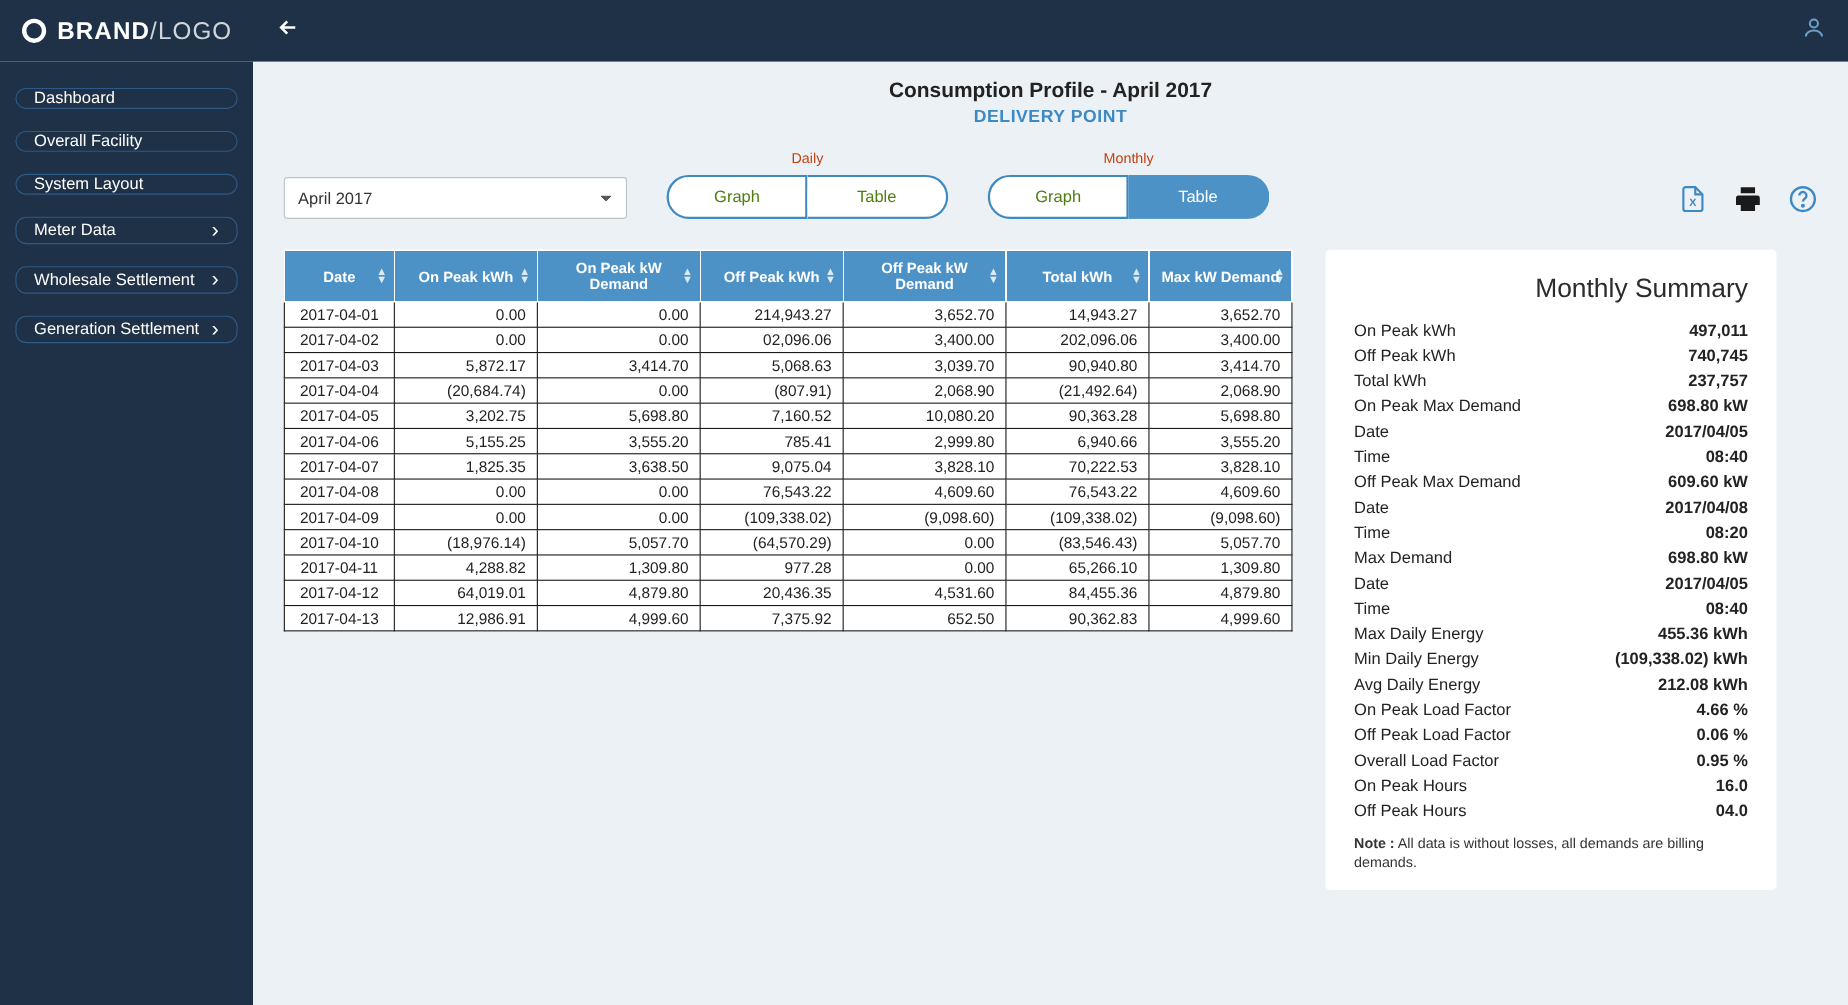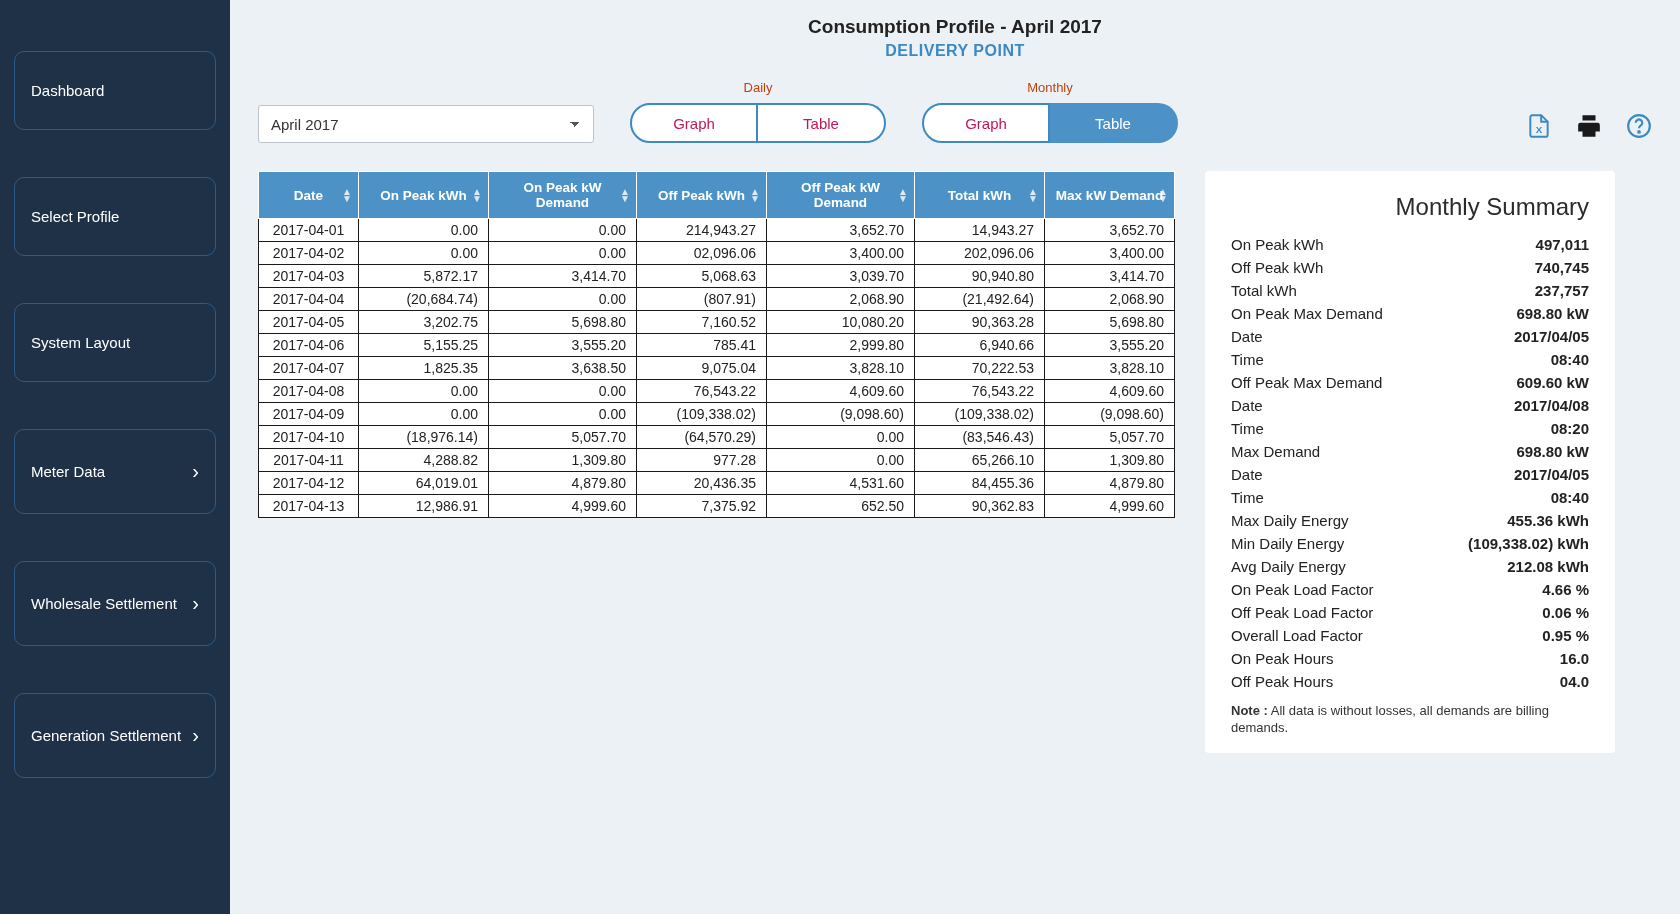--- a/index.html
+++ b/index.html
@@ -41,27 +41,26 @@
   background: #1e3146;
   padding: 24px 14px;
   display: flex;
   flex-direction: column;
   gap: 20px;
 }
 .nav-item {
   border: 1px solid #2e5a87;
   border-radius: 10px;
   color: #fff;
-  padding: 30px 16px;
+  padding: 0 16px;
   font-size: 15px;
   display: flex;
   align-items: center;
   justify-content: space-between;
   cursor: pointer;
-  margin-top: 27px;
 }
 .nav-item .chev { color: #fff; font-size: 14px; }
 .main {
   flex: 1;
   padding: 16px 28px;
   overflow: auto;
 }
 .page-title {
   text-align: center;
   font-weight: 700;
@@ -76,21 +75,21 @@
   margin-top: 4px;
   letter-spacing: 0.5px;
 }
 .toolbar {
   display: flex;
   align-items: flex-end;
   margin-top: 20px;
   gap: 36px;
 }
 .period-select {
-  width: 336px;
+  width: 312px;
   height: 38px;
   border: 1px solid #bcc3cb;
   border-radius: 3px;
   background: #fff;
   padding: 0 12px;
   font-size: 15px;
   color: #333;
   appearance: none;
   background-image: linear-gradient(45deg, transparent 50%, #555 50%), linear-gradient(135deg, #555 50%, transparent 50%);
   background-position: calc(100% - 18px) 16px, calc(100% - 13px) 16px;
@@ -98,21 +97,21 @@
   background-repeat: no-repeat;
 }
 .toggle-group { display: flex; flex-direction: column; align-items: center; }
 .toggle-label { color: #c2410c; font-size: 13px; margin-bottom: 8px; }
 .toggle-pair { display: flex; }
 .pill {
   width: 128px;
   height: 40px;
   border: 2px solid #3d89c3;
   background: #fff;
-  color: #be185d;
+  color: #4d7c0f;
   font-size: 15px;
   display: flex;
   align-items: center;
   justify-content: center;
   cursor: pointer;
 }
 .pill:first-child { border-radius: 22px 0 0 22px; }
 .pill:last-child { border-radius: 0 22px 22px 0; border-left: none; }
 .pill.active { background: #4d92c6; border-color: #4d92c6; color: #fff; }
 .action-icons {
@@ -187,28 +186,46 @@
   color: #333;
   margin-top: 10px;
   line-height: 1.3;
 }
 .note b { font-weight: 700; }
 </style>
 </head>
 <body>
 
 <div class="app">
+  <div class="topbar">
+    <div class="logo">
+      <span class="logo-circle"></span>
+      <span>BRAND</span>
+        <span class="logo-light">/LOGO</span>
+    </div>
+    <span class="back-arrow">
+      <svg width="22" height="22" viewBox="0 0 24 24" fill="none" stroke="currentColor" stroke-width="2.5">
+          <path d="M19 12H5M11 18l-6-6 6-6"></path>
+        </svg>
+    </span>
+    <span class="profile-icon">
+      <svg width="22" height="22" viewBox="0 0 24 24" fill="none" stroke="currentColor" stroke-width="2">
+          <circle cx="12" cy="8" r="4"></circle>
+          <path d="M4 21c0-4 4-6 8-6s8 2 8 6"></path>
+        </svg>
+    </span>
+  </div>
 
   <div class="body">
     <div class="sidebar" id="sidebar">
         <div class="nav-item">
           <span>Dashboard</span>
         </div>
         <div class="nav-item">
-          <span>Select Profile</span>
+          <span>Overall Facility</span>
         </div>
         <div class="nav-item">
           <span>System Layout</span>
         </div>
         <div class="nav-item">
           <span>Meter Data</span>
           <span class="chev" style="font-size: 20px;">›</span>
         </div>
         <div class="nav-item">
           <span>Wholesale Settlement</span>

